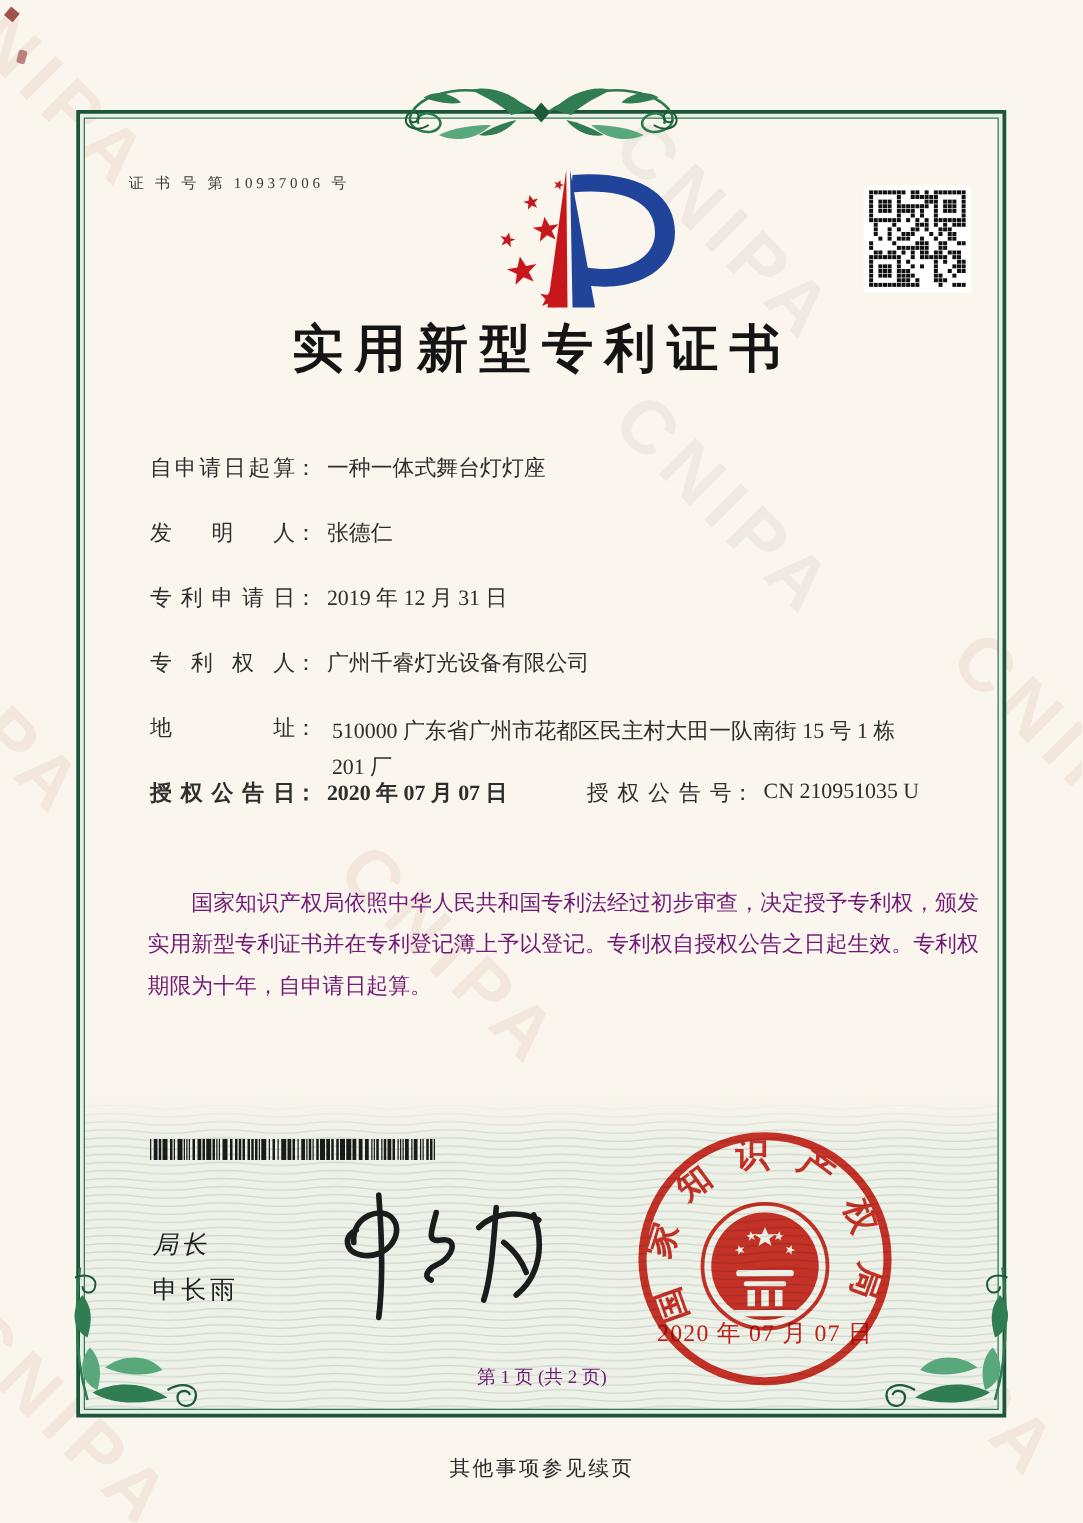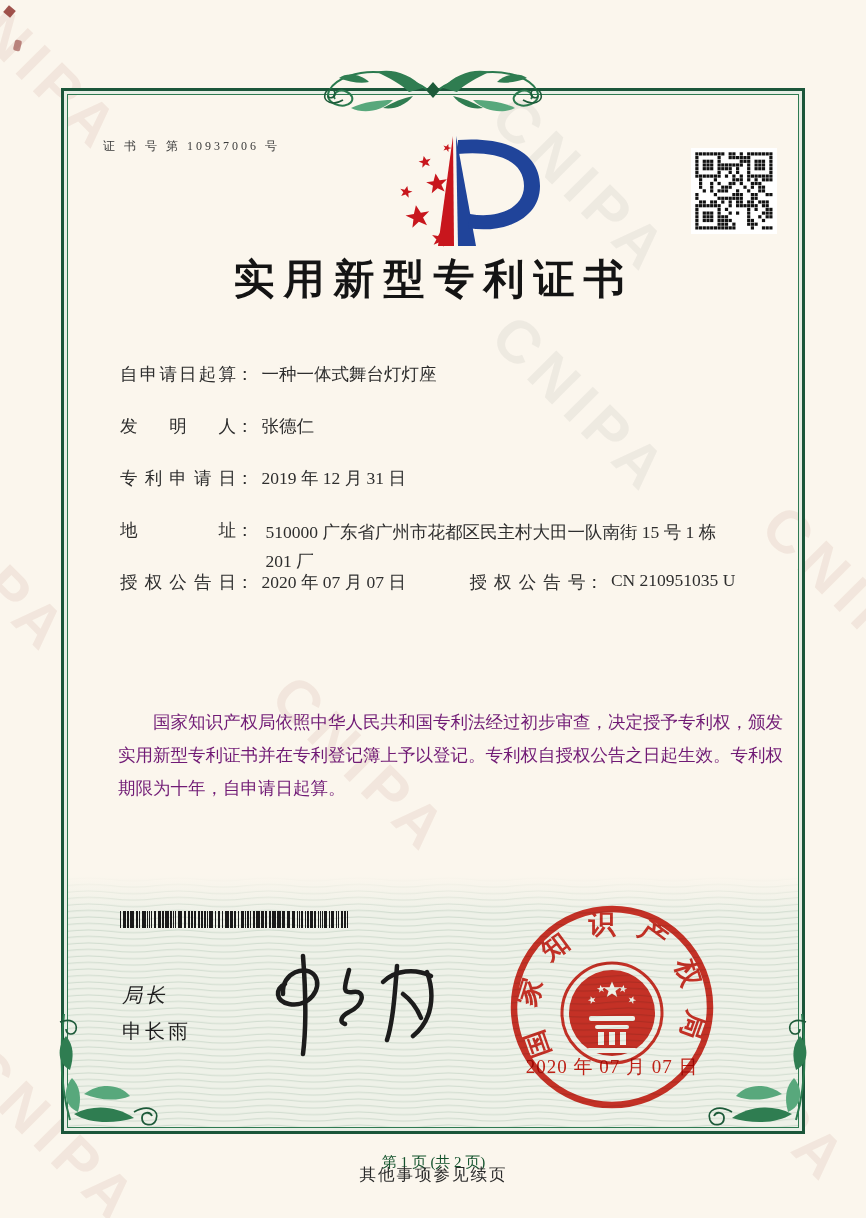--- a/index.html
+++ b/index.html
@@ -39,21 +39,21 @@
          font-size:41px;font-weight:bold;letter-spacing:9px;color:#141414;z-index:3;}
   
   .fields{position:absolute;left:120px;top:362px;z-index:3;font-size:17.5px;color:#2e2e2e;}
   .frow{height:52px;}
   .flabel{display:inline-block;width:116px;text-align:justify;text-align-last:justify;vertical-align:top;}
   .fcolon{vertical-align:top;}
   .fvalue{margin-left:8px;vertical-align:top;display:inline-block;}
   .frow.addr{height:52px;}
   .frow.addr .fvalue{width:575px;white-space:pre-line;line-height:29px;margin-left:12px;}
   .grantrow{height:52px;white-space:nowrap;}
-  .grantcell1{display:inline-block;width:345px;}
+  .grantcell1{display:inline-block;width:345px;font-weight:bold;}
   
   .paras{position:absolute;left:118px;top:706px;width:674px;z-index:3;
          font-size:17.5px;line-height:33px;color:#701a75;}
   .paras p{margin:0;text-indent:2em;}
   
   .waveband{position:absolute;left:66px;top:876px;width:734px;height:254px;z-index:1;}
   .wavefade{position:absolute;left:66px;top:876px;width:734px;height:36px;z-index:1;
             background:linear-gradient(#fbf6ed,rgba(251,246,237,0));}
   
   .barcode{position:absolute;left:120px;top:911px;z-index:3;}
@@ -61,22 +61,22 @@
   .officer-title{position:absolute;left:122px;top:982px;z-index:3;
        font-family:"Liberation Sans","DejaVu Sans",sans-serif;font-size:20px;letter-spacing:3px;color:#1f1f1f;font-style:italic;}
   .officer-name{position:absolute;left:122px;top:1018px;z-index:3;
        font-family:"Liberation Sans","DejaVu Sans",sans-serif;font-size:20px;letter-spacing:3px;color:#1f1f1f;}
   .signature{position:absolute;left:245px;top:942px;z-index:3;}
   
   .seal{position:absolute;left:505px;top:900px;z-index:4;opacity:.93;mix-blend-mode:multiply;}
   .sealdate{position:absolute;left:503px;top:1054px;width:218px;text-align:center;z-index:5;
             font-size:19px;color:#cf2318;letter-spacing:1px;mix-blend-mode:multiply;}
   
-  .pageno{position:absolute;left:61px;top:1153px;width:745px;text-align:center;z-index:3;
-          font-size:15px;color:#14532d;}
+  .pageno{position:absolute;left:61px;top:1092px;width:745px;text-align:center;z-index:3;
+          font-size:15px;color:#701a75;}
   .note{position:absolute;left:61px;top:1164px;width:745px;text-align:center;z-index:3;
         font-size:16.5px;letter-spacing:2px;color:#2a2a2a;}
 </style>
 </head>
 <body>
 
 <div id="page">
 
   <svg width="0" height="0" style="position:absolute">
     <defs>
@@ -404,20 +404,23 @@
   <div class="fields">
     <div class="frow">
       <span class="flabel">自申请日起算</span><span class="fcolon">：</span><span class="fvalue">一种一体式舞台灯灯座</span>
     </div>
     <div class="frow">
       <span class="flabel">发明人</span><span class="fcolon">：</span><span class="fvalue">张德仁</span>
     </div>
     <div class="frow">
       <span class="flabel">专利申请日</span><span class="fcolon">：</span><span class="fvalue">2019 年 12 月 31 日</span>
     </div>
+    <div class="frow">
+      <span class="flabel">专利权人</span><span class="fcolon">：</span><span class="fvalue">广州千睿灯光设备有限公司</span>
+    </div>
     <div class="frow addr">
       <span class="flabel">地址</span><span class="fcolon">：</span><span class="fvalue">510000  广东省广州市花都区民主村大田一队南街 15 号 1 栋
 201 厂</span>
     </div>
     <div class="grantrow">
       <span class="grantcell1">
         <span class="flabel">授权公告日</span><span class="fcolon">：</span><span class="fvalue">2020 年 07 月 07 日</span>
       </span>
       <span class="grantcell2">
         <span class="flabel">授权公告号</span><span class="fcolon">：</span><span class="fvalue">CN 210951035 U</span>

